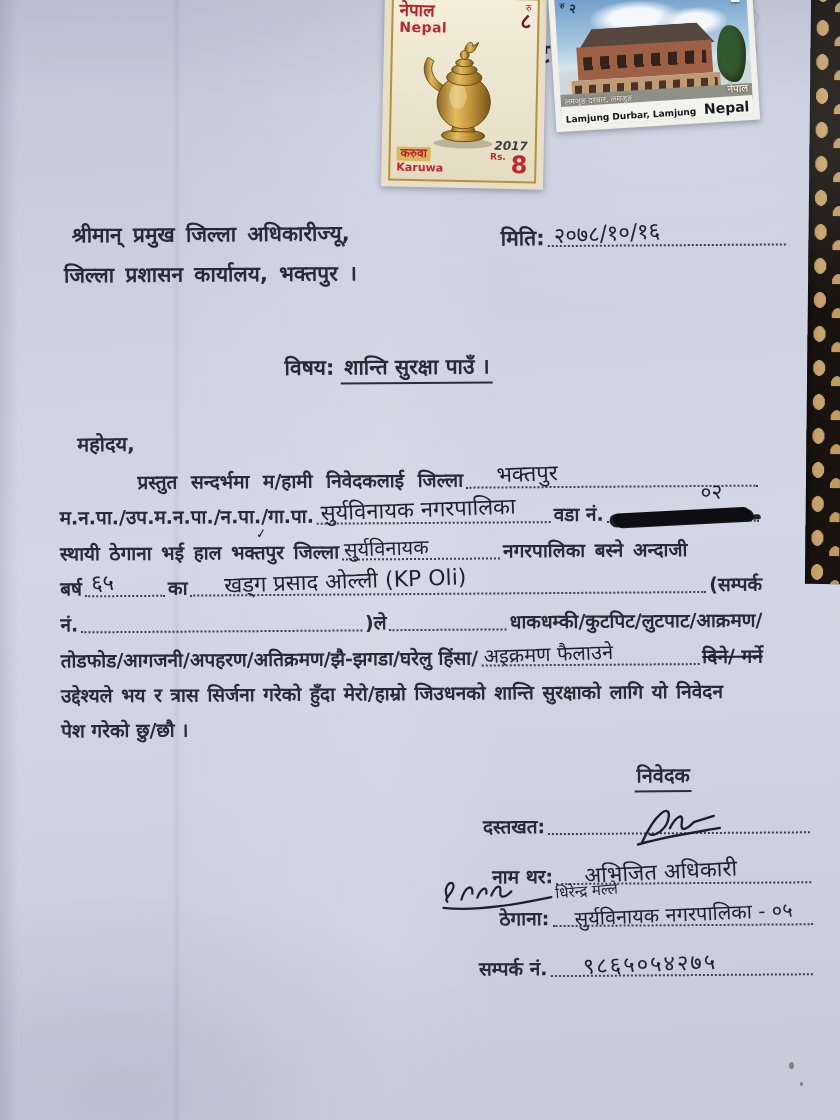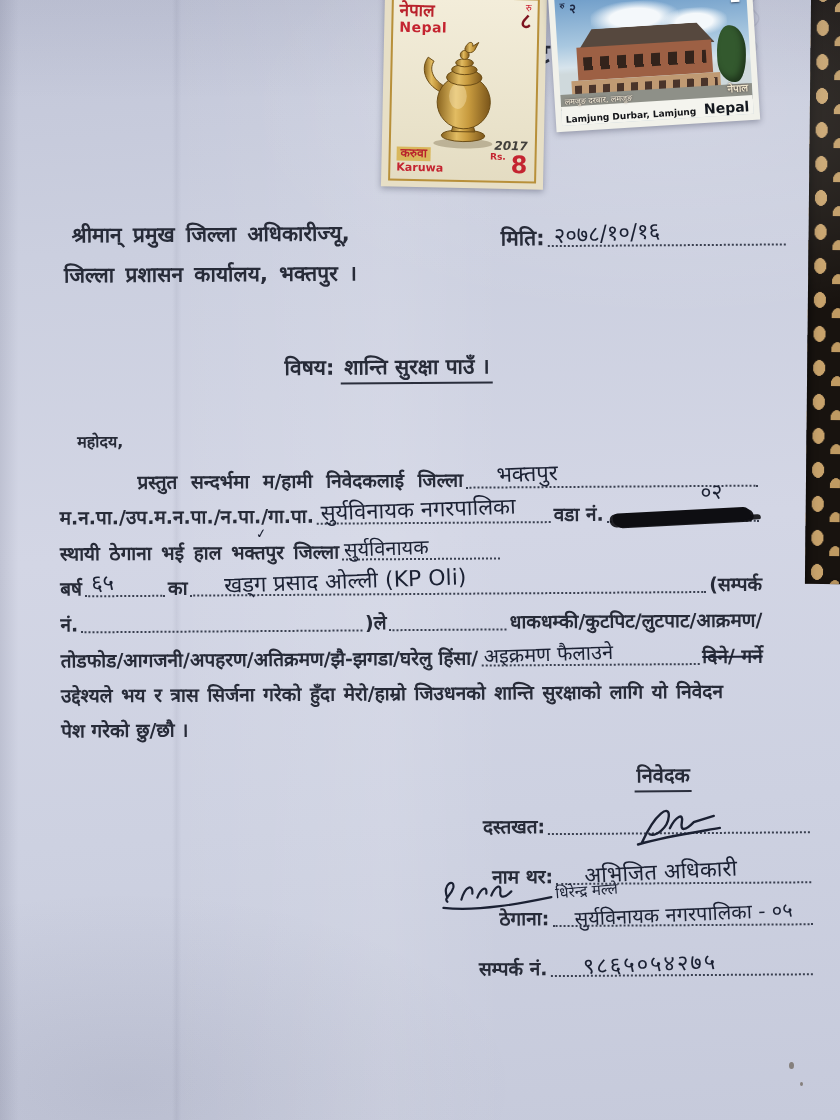--- a/index.html
+++ b/index.html
@@ -79,21 +79,21 @@
 
   
   .letter{position:absolute;inset:0;z-index:4;transform:rotate(-.4deg);color:#272b38;}
   .printed{font-weight:600;white-space:nowrap;}
   .abs{position:absolute;}
   .addr1{left:74px;top:218px;font-size:21px;word-spacing:4px;}
   .addr2{left:66px;top:258px;font-size:21px;word-spacing:4px;}
   .dateline{left:503px;top:224px;width:288px;display:flex;align-items:flex-end;font-size:21px;}
   .subjectline{left:20px;top:352px;width:740px;text-align:center;font-size:21px;}
   .subject-underline{border-bottom:2.2px solid #2a2e3c;padding:0 3px 3px;}
-  .salut{left:78px;top:428px;font-size:16px;}
+  .salut{left:78px;top:428px;font-size:20px;}
 
   .line{position:absolute;left:60px;width:702px;display:flex;align-items:flex-end;font-size:19px;line-height:1.3;}
   .blank{flex:1 1 auto;min-width:16px;border-bottom:2.6px dotted #3a4050;margin:0 3px 4px;position:relative;}
   .blank.fixed{flex:0 0 auto;}
   .hw{position:absolute;bottom:-3px;white-space:nowrap;color:#1b2133;font-weight:500;
       font-size:22px;transform:rotate(-1.6deg);z-index:2;}
   .indent{width:78px;flex:0 0 auto;}
   .struck{text-decoration:line-through;text-decoration-thickness:2.2px;text-decoration-color:#1b2133;}
   .tick{position:absolute;font-size:13px;color:#1b2133;transform:rotate(-8deg);}
   .redact{position:absolute;left:6px;bottom:-3px;width:138px;height:13px;background:#0e0e12;
@@ -230,20 +230,21 @@
         <span class="redact"></span>
         <span class="hw-ward">०२</span>
       </span>
     </div>
 
     <div class="line" style="top:539px;">
       <span class="printed" style="word-spacing:3px;">स्थायी ठेगाना भई हाल भक्तपुर जिल्ला</span>
       <span class="blank fixed" style="width:158px;">
         <span class="hw" style="left:2px;font-size:20px;">सुर्यविनायक</span>
       </span>
+      <span class="printed" style="word-spacing:3px;">नगरपालिका बस्ने अन्दाजी</span>
     </div>
 
     <div class="line" style="top:574px;">
       <span class="printed">बर्ष</span>
       <span class="blank fixed" style="width:80px;">
         <span class="hw" style="left:6px;">६५</span>
       </span>
       <span class="printed">का</span>
       <span class="blank">
         <span class="hw" style="left:34px;">खड्ग प्रसाद ओल्ली (KP Oli)</span>

